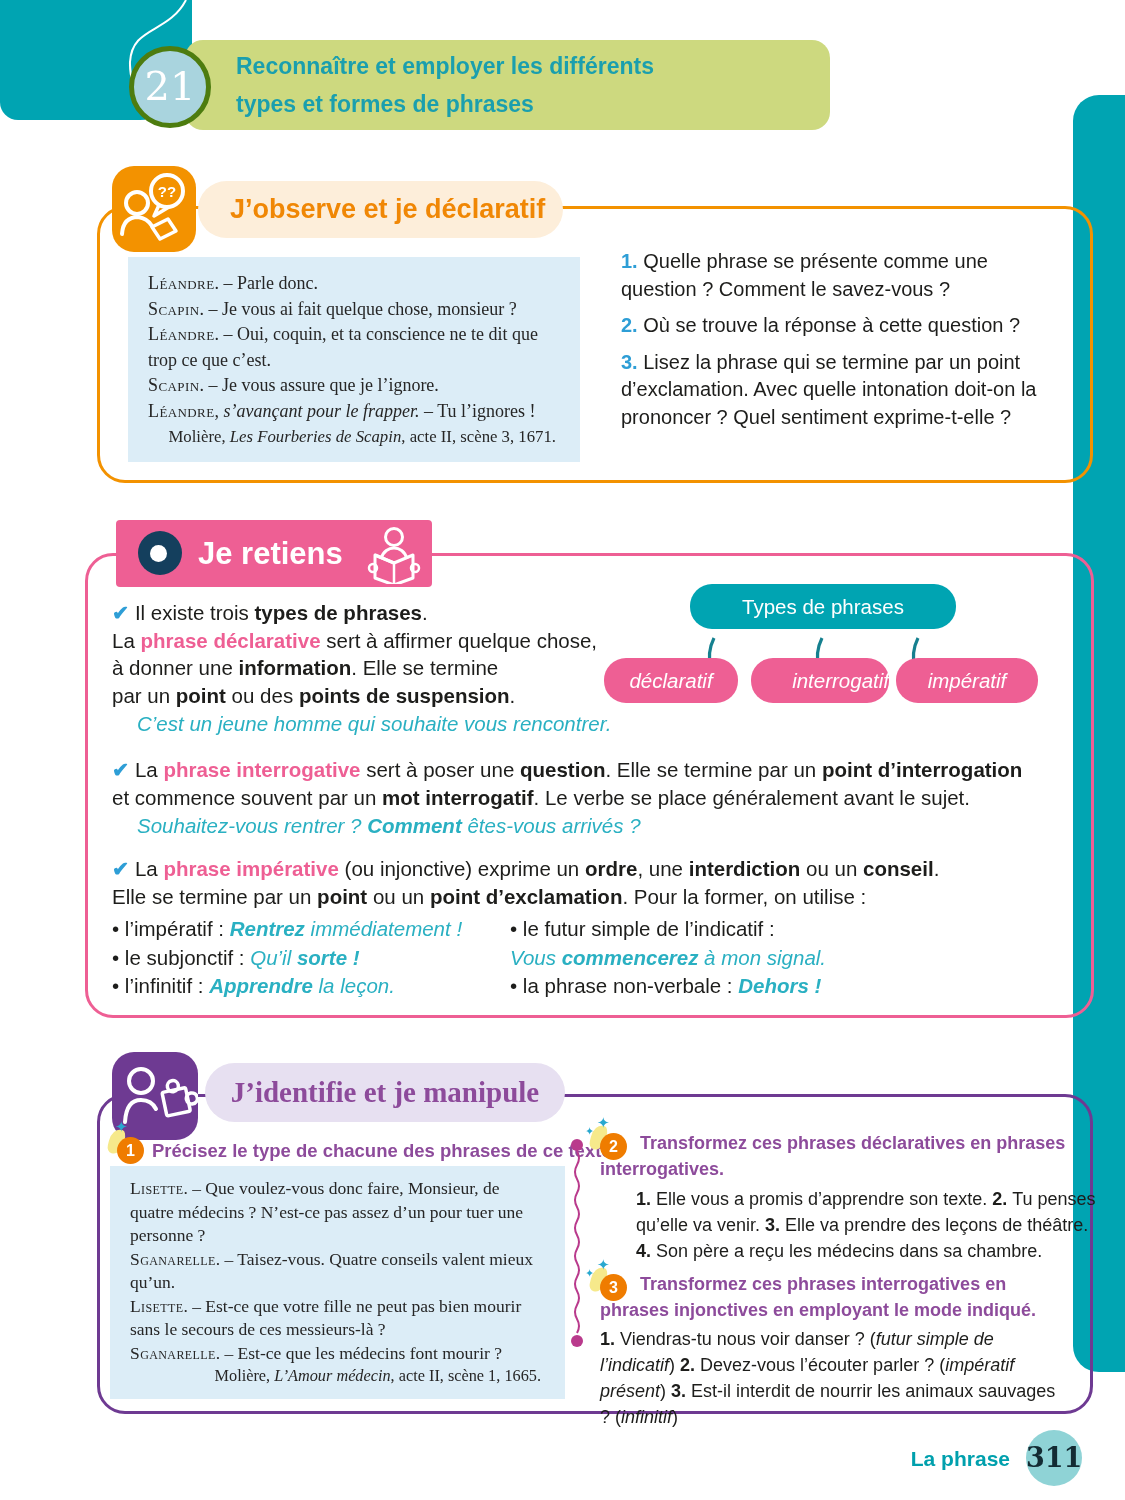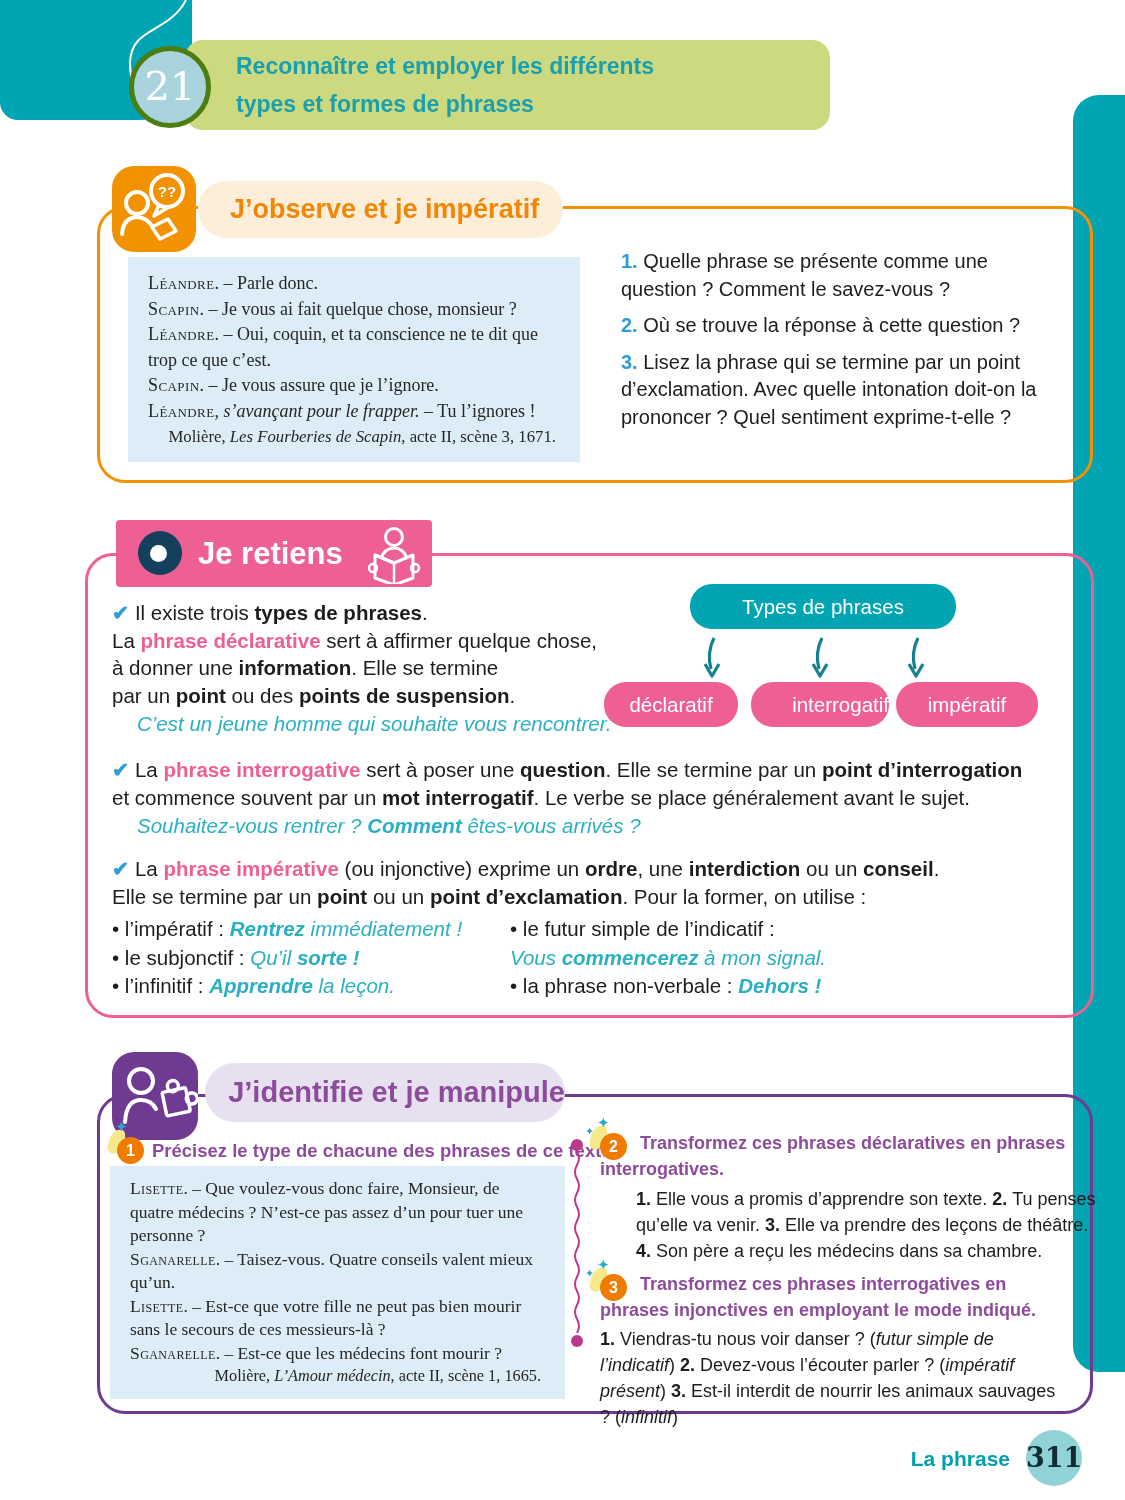--- a/index.html
+++ b/index.html
@@ -53,21 +53,21 @@
                   border-radius:30px;}
   .observe-banner .lbl{margin-left:32px;line-height:57px;font-size:27px;font-weight:700;
                        color:var(--orange-text);}
   .retiens-banner{left:116px;top:520px;width:316px;height:67px;background:var(--pink);
                   border-radius:4px;}
   .retiens-banner .lbl{margin-left:82px;line-height:67px;font-size:31px;font-weight:700;color:#fff;}
   .navy-circle{left:22px;top:11px;width:44px;height:44px;border-radius:50%;background:var(--navy);}
   .navy-circle .dot{position:absolute;left:12px;top:14px;width:17px;height:17px;border-radius:50%;
                     background:#fff;}
   .identifie-banner{left:205px;top:1063px;width:360px;height:59px;background:var(--lavender);
-                    border-radius:30px;text-align:right;}
+                    border-radius:30px;text-align:center;font-family:Liberation Serif, serif;}
   .identifie-banner .lbl{line-height:59px;font-size:29px;font-weight:700;color:var(--purple-text);}
 
   
   .quote{background:var(--lightblue);font-family:"Liberation Serif",serif;color:#262626;}
   .observe-quote{left:128px;top:257px;width:452px;padding:14px 20px 12px 20px;
                  font-size:18px;line-height:25.5px;box-sizing:border-box;}
   .ex1-quote{left:110px;top:1166px;width:455px;padding:11px 20px 10px 20px;
              font-size:17.5px;line-height:23.5px;box-sizing:border-box;}
   .quote .src{text-align:right;font-size:0.93em;padding-right:4px;}
   .sc{font-variant:small-caps;letter-spacing:.4px;}
@@ -85,21 +85,21 @@
   .questions .q{margin-bottom:9px;}
 
   .pblock{font-size:20.5px;line-height:27.5px;}
   .pblock .line{display:block;white-space:nowrap;}
   .example{font-size:20.5px;}
 
   
   .dg-box{border-radius:22px;color:#fff;text-align:center;font-size:20.5px;height:45px;
           line-height:45px;}
   .dg-root{left:690px;top:584px;width:266px;background:var(--teal);}
-  .dg-child{top:682px;background:var(--pink);}
+  .dg-child{top:658px;background:var(--pink);font-style:italic;}
   .dg-c0{left:604px;width:134px;}
   .dg-c1{left:751px;width:138px;text-align:right;}
   .dg-c2{left:896px;width:142px;}
 
   
   .ex-circle{width:27px;height:27px;border-radius:50%;background:#ef7c00;color:#fff;
              text-align:center;line-height:27px;font-size:16px;font-weight:700;}
   .ex-title{font-weight:700;color:var(--purple-text);}
   .badge{width:26px;height:34px;}
   .badge .swash{position:absolute;left:3px;top:7px;width:15px;height:25px;background:#f6e98b;
@@ -140,21 +140,21 @@
     <svg width="84" height="86" viewBox="0 0 84 86">
       <circle cx="25" cy="37" r="11" fill="none" stroke="#fff" stroke-width="4"></circle>
       <path d="M10 68 C 11 54 19 51 26 51 C 33 52 37 55 40 60" fill="none" stroke="#fff" stroke-width="4" stroke-linecap="round"></path>
       <circle cx="55" cy="25" r="16" fill="none" stroke="#fff" stroke-width="4"></circle>
       <path d="M47 39 L42 50 L57 41" fill="none" stroke="#fff" stroke-width="3.5" stroke-linejoin="round"></path>
       <text x="55" y="31" text-anchor="middle" font-size="15" font-weight="bold" fill="#fff">??</text>
       <path d="M40 61 L56 53 L64 65 L48 73 Z" fill="none" stroke="#fff" stroke-width="3.5" stroke-linejoin="round"></path>
     </svg>
   </div>
   <div class="abs observe-banner">
-    <div class="lbl">J’observe et je impératif</div>
+    <div class="lbl">J’observe et je déclaratif</div>
   </div>
 
   <div class="abs quote observe-quote">
     <div><span class="sc">Léandre</span><span>. – Parle donc.</span></div>
     <div><span class="sc">Scapin</span><span>. – Je vous ai fait quelque chose, monsieur ?</span></div>
     <div><span class="sc">Léandre</span><span>. – Oui, coquin, et ta conscience ne te dit que trop ce que c’est.</span></div>
     <div><span class="sc">Scapin</span><span>. – Je vous assure que je l’ignore.</span></div>
     <div><span class="sc">Léandre</span><span>, </span><span class="i">s’avançant pour le frapper.</span><span> – Tu l’ignores !</span></div>
     <div class="src"><span>Molière, </span><span class="i">Les Fourberies de Scapin</span><span>, acte II, scène 3, 1671.</span></div>
   </div>

